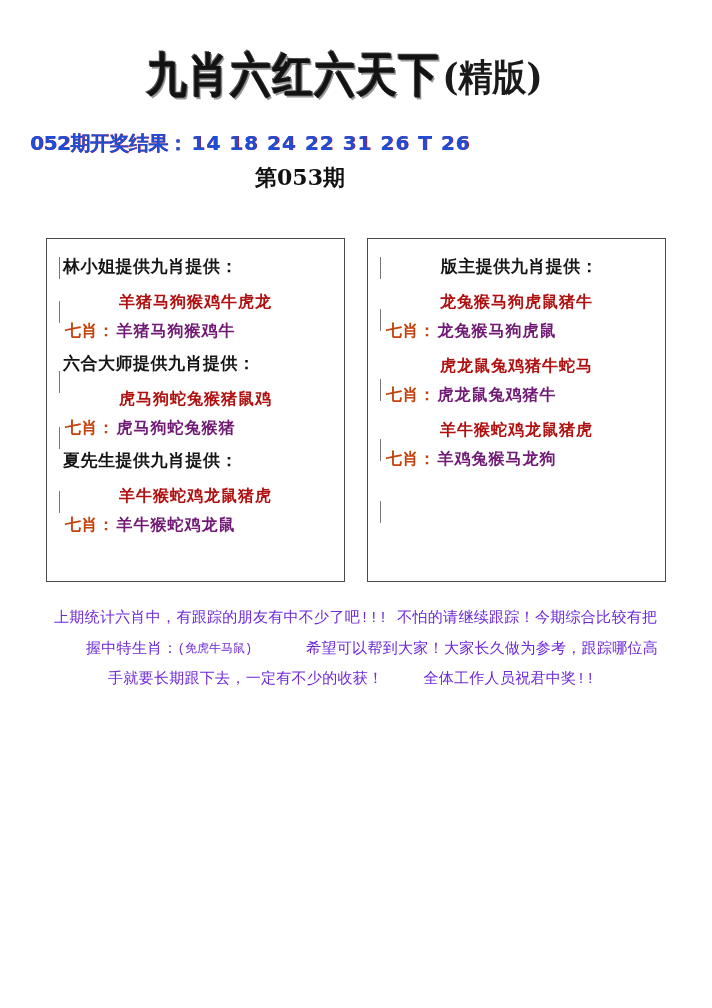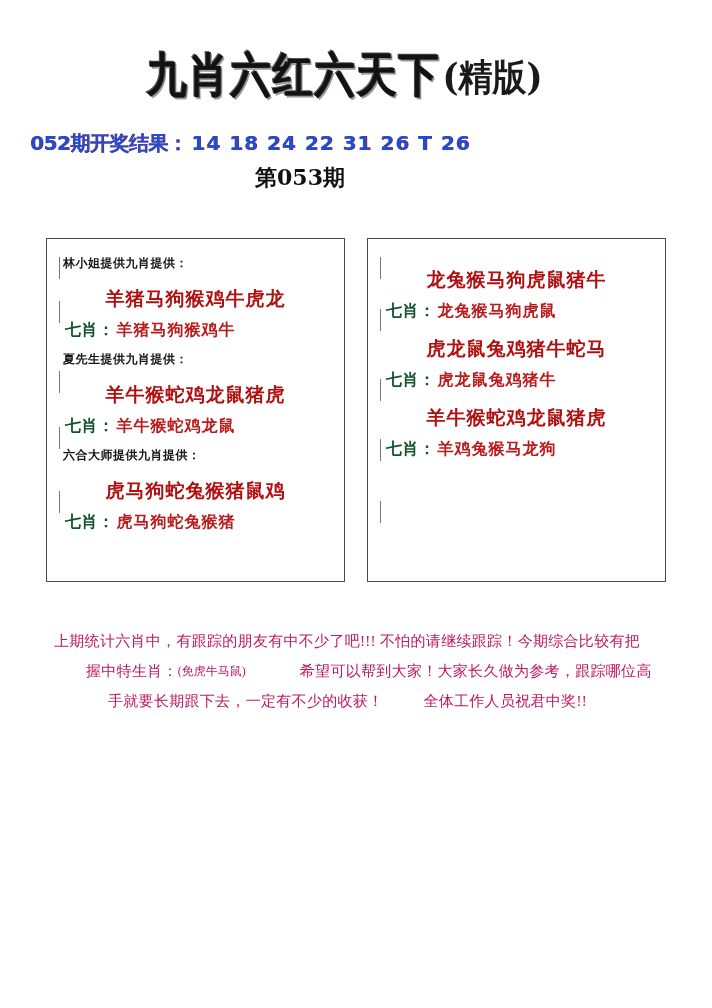--- a/index.html
+++ b/index.html
@@ -80,62 +80,62 @@
   }
   .panel {
     width: 299px;
     border: 1px solid #4a4a4a;
     padding: 14px 10px 12px 10px;
     position: relative;
     min-height: 344px;
   }
   .block { margin-bottom: 2px; }
   .prov {
-    font-size: 12px;
+    font-size: 17px;
     font-weight: bold;
     color: #151515;
     font-family: "DejaVu Serif", "Liberation Serif", serif;
     margin: 2px 0 6px 6px;
     letter-spacing: 0.5px;
   }
   .prov.center { text-align: center; }
   .nine {
-    font-size: 19px;
+    font-size: 16px;
     font-weight: bold;
     color: #b01010;
     text-align: center;
     letter-spacing: 1px;
     margin: 14px 0 8px 0;
     font-family: "DejaVu Serif", "Liberation Serif", serif;
   }
   .seven {
     font-size: 16px;
     font-weight: bold;
     margin: 0 0 10px 8px;
     font-family: "DejaVu Serif", "Liberation Serif", serif;
     letter-spacing: 0.5px;
     color: #151515;
   }
-  .seven .num { color: #14532d; font-family: Liberation Mono, monospace; }
-  .seven .zodiac { color: #b91c1c; margin-left: 2px; letter-spacing: 1px; }
+  .seven .num { color: #c2410c; font-family: Liberation Mono, monospace; }
+  .seven .zodiac { color: #701a75; margin-left: 2px; letter-spacing: 1px; }
   
   .tick {
     position: absolute;
     left: 12px;
     width: 1px;
     background: #777;
   }
 
   
   .footer {
     position: absolute;
-    left: 46px; top: 626px;
+    left: 46px; top: 604px;
     width: 620px;
-    font-family: Liberation Serif, serif;
-    color: #be185d;
+    font-family: Liberation Mono, monospace;
+    color: #6d28d9;
   }
   .fl {
     font-size: 15px;
     line-height: 30px;
     white-space: nowrap;
     letter-spacing: 0.3px;
   }
   .fl.l1 { margin-left: 8px; }
   .fl.l2 { margin-left: 40px; }
   .fl.l3 { margin-left: 62px; }
@@ -167,44 +167,45 @@
 
     <div class="block">
       <div class="prov">林小姐提供九肖提供：</div>
       <div class="nine">羊猪马狗猴鸡牛虎龙</div>
       <div class="seven">
         <span class="num">七肖：</span><span class="zodiac">羊猪马狗猴鸡牛</span>
       </div>
     </div>
 
     <div class="block">
+      <div class="prov">六合大师提供九肖提供：</div>
+      <div class="nine">虎马狗蛇兔猴猪鼠鸡</div>
+      <div class="seven">
+        <span class="num">七肖：</span><span class="zodiac">虎马狗蛇兔猴猪</span>
+      </div>
+    </div>
+
+    <div class="block">
       <div class="prov">夏先生提供九肖提供：</div>
       <div class="nine">羊牛猴蛇鸡龙鼠猪虎</div>
       <div class="seven">
         <span class="num">七肖：</span><span class="zodiac">羊牛猴蛇鸡龙鼠</span>
-      </div>
-    </div>
-
-    <div class="block">
-      <div class="prov">六合大师提供九肖提供：</div>
-      <div class="nine">虎马狗蛇兔猴猪鼠鸡</div>
-      <div class="seven">
-        <span class="num">七肖：</span><span class="zodiac">虎马狗蛇兔猴猪</span>
       </div>
     </div>
   </div>
 
   <div class="panel">
     <div class="tick" style="top:18px;height:22px;"></div>
     <div class="tick" style="top:70px;height:22px;"></div>
     <div class="tick" style="top:140px;height:22px;"></div>
     <div class="tick" style="top:200px;height:22px;"></div>
     <div class="tick" style="top:262px;height:22px;"></div>
 
     <div class="block">
+      <div class="prov center">版主提供九肖提供：</div>
       <div class="nine">龙兔猴马狗虎鼠猪牛</div>
       <div class="seven">
         <span class="num">七肖：</span><span class="zodiac">龙兔猴马狗虎鼠</span>
       </div>
     </div>
 
     <div class="block">
       <div class="nine">虎龙鼠兔鸡猪牛蛇马</div>
       <div class="seven">
         <span class="num">七肖：</span><span class="zodiac">虎龙鼠兔鸡猪牛</span>

